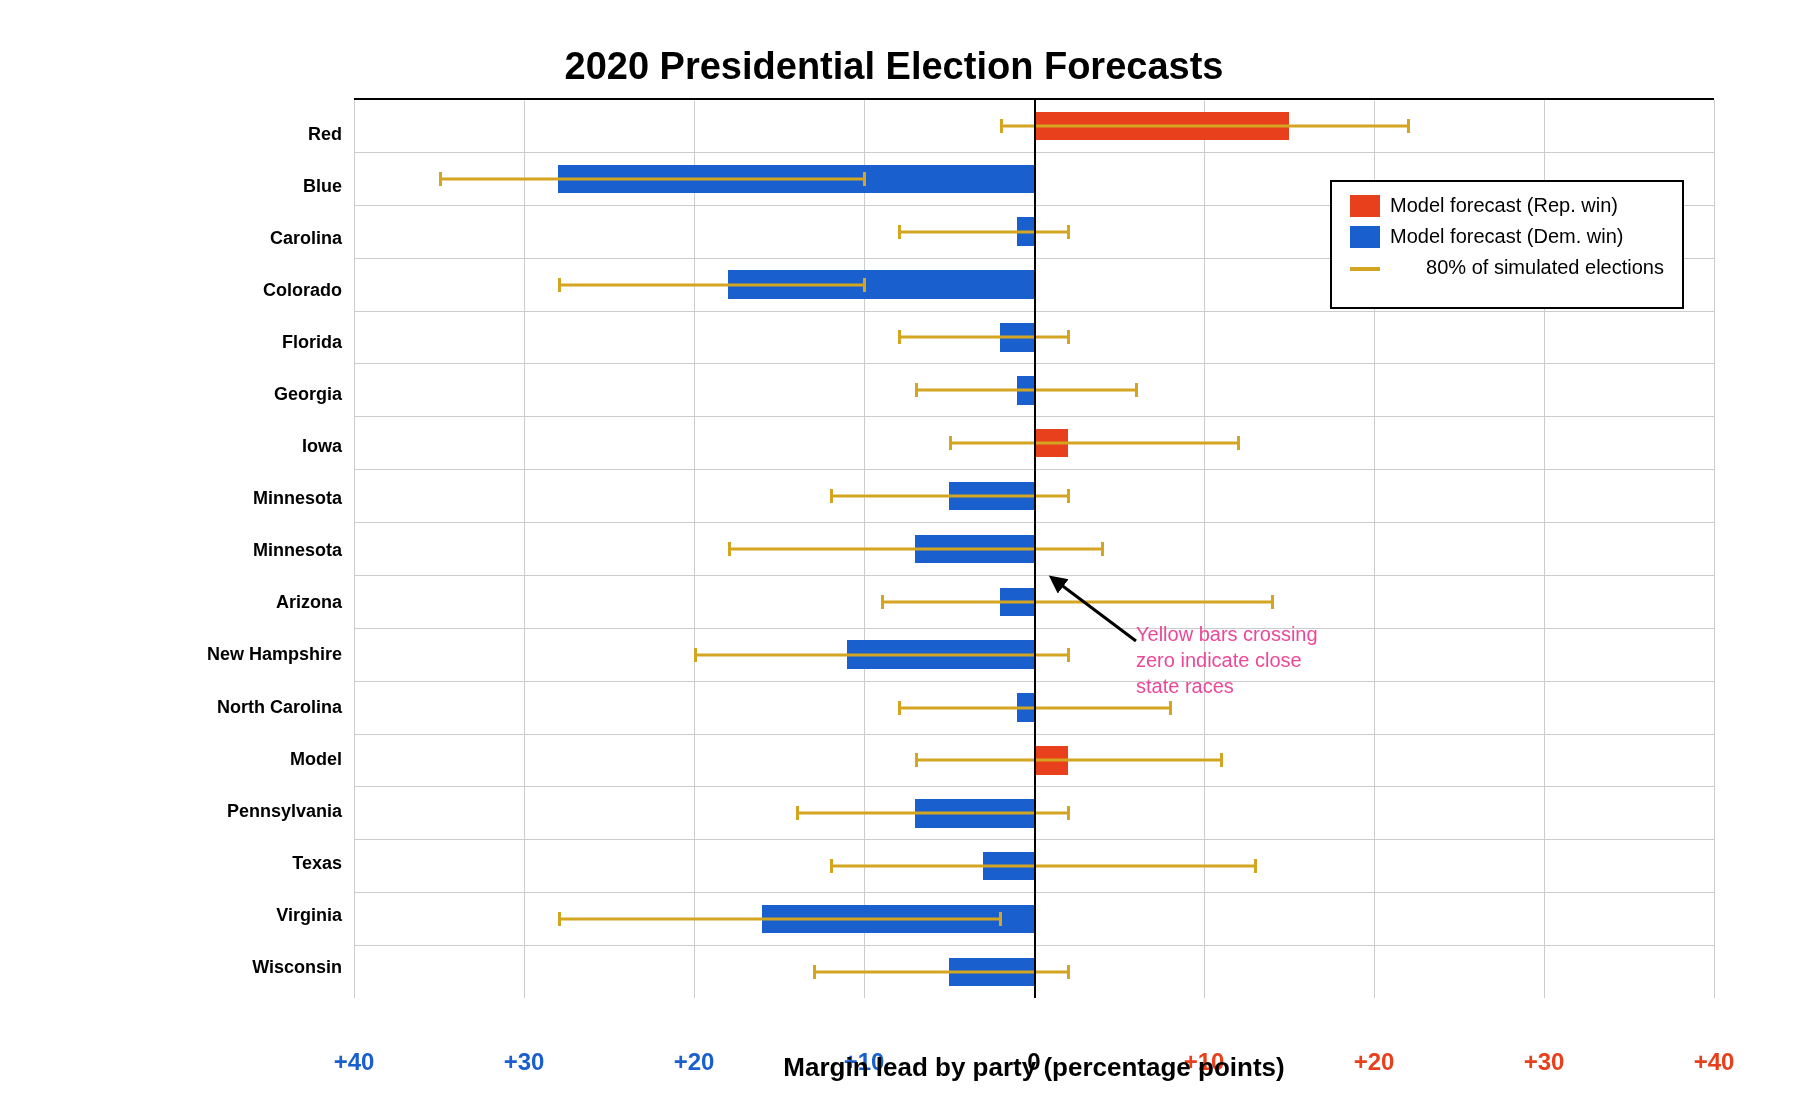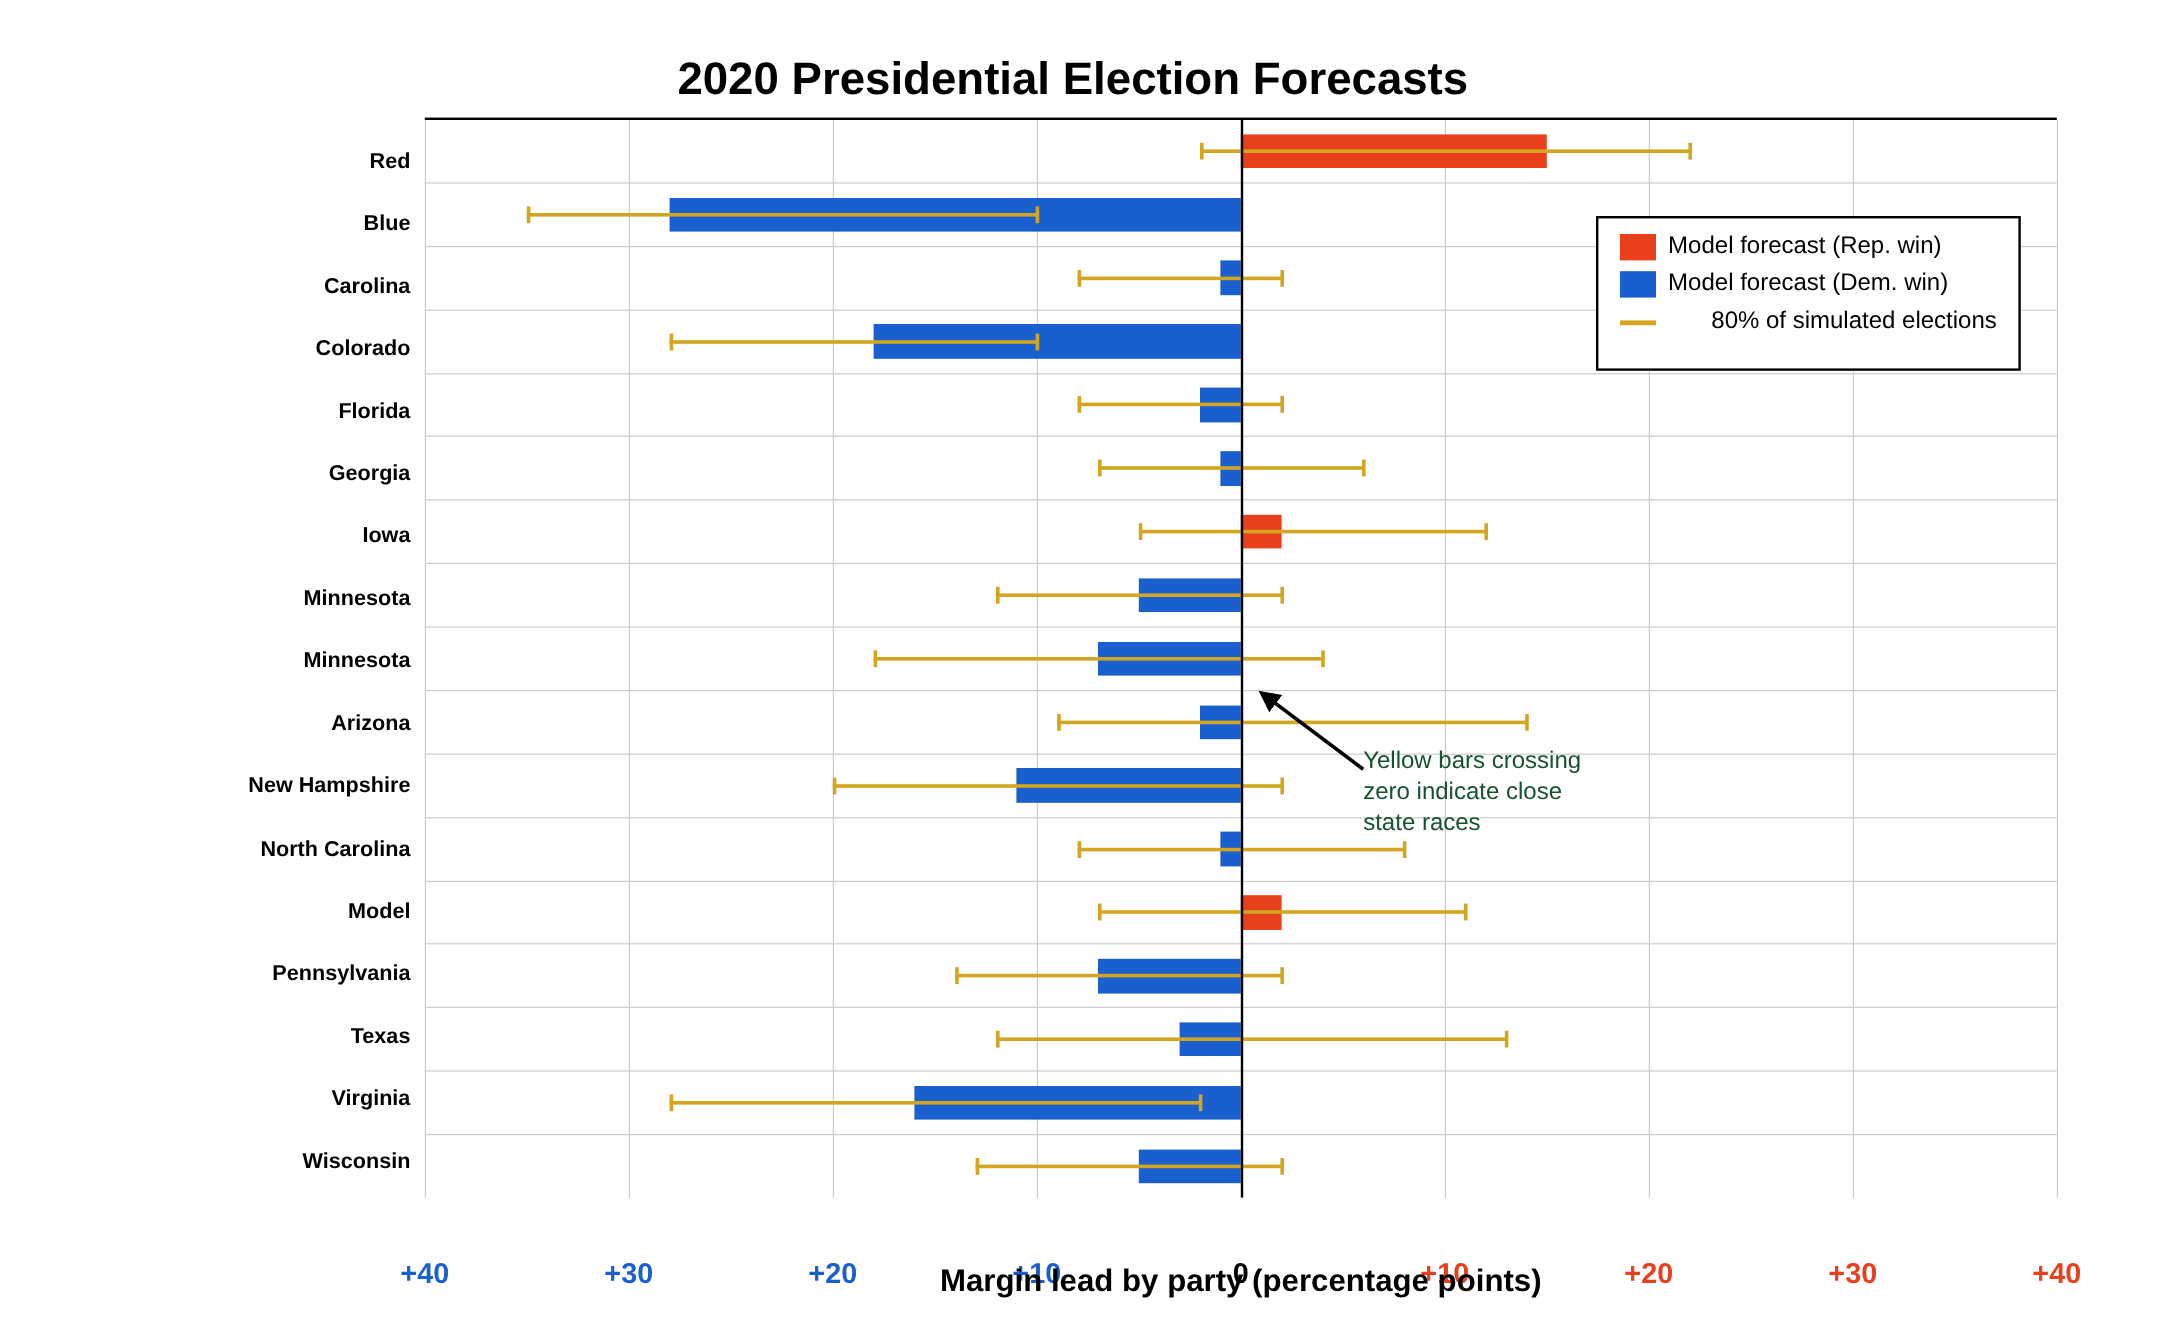--- a/index.html
+++ b/index.html
@@ -186,21 +186,21 @@
       flex-shrink: 0;
       margin-top: 2px;
     }
     
     .annotation {
       position: absolute;
       z-index: 30;
     }
     .annotation-text {
       font-size: 20px;
-      color: #14532d;
+      color: #ec4899;
       line-height: 1.3;
     }
   </style>
 </head>
 <body>
 
 <div class="chart-container">
   <div class="chart-title">2020 Presidential Election Forecasts</div>
 
   <div class="chart-area">

